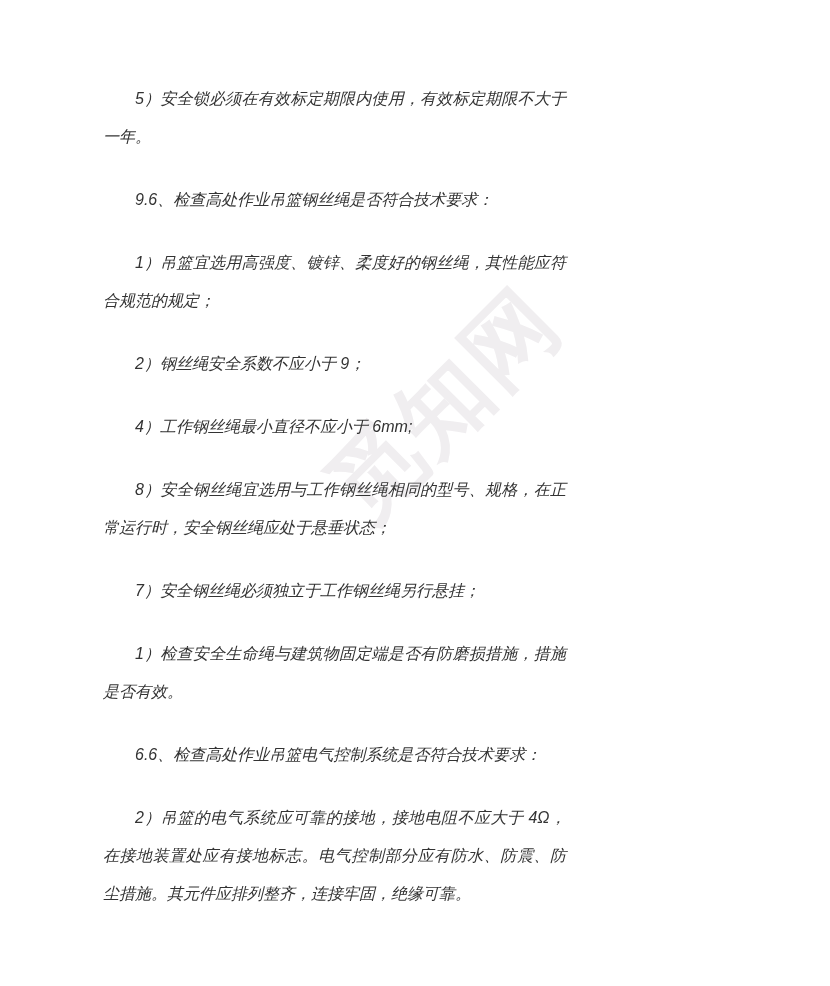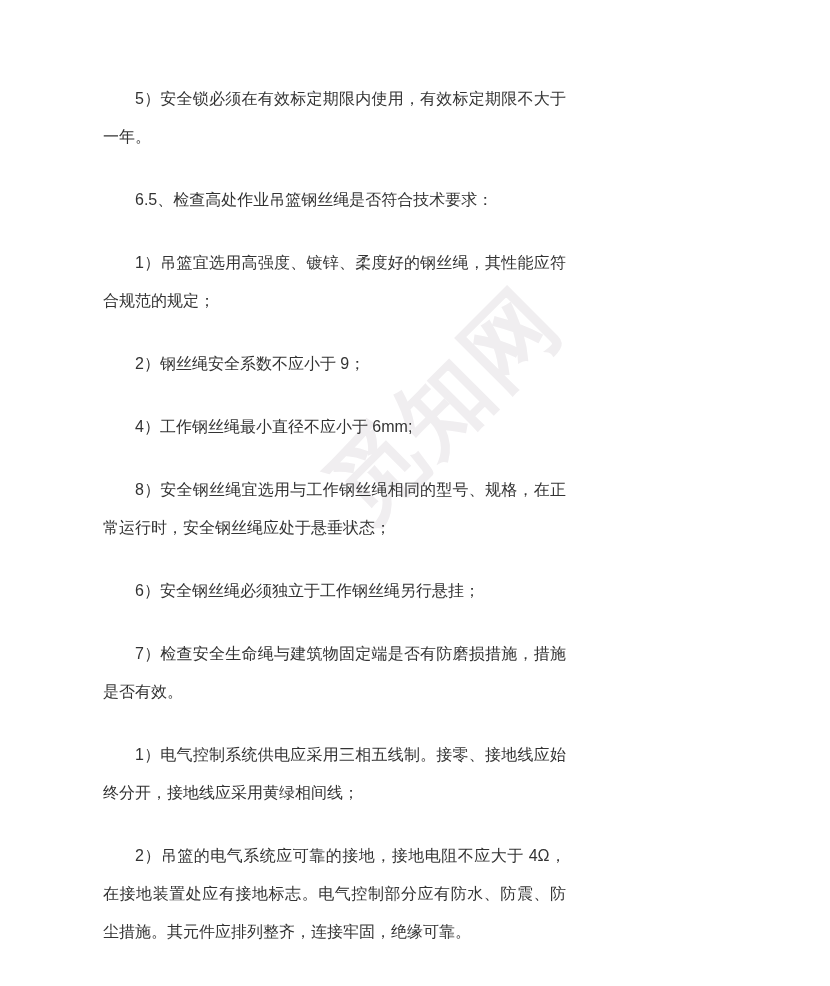--- a/index.html
+++ b/index.html
@@ -37,40 +37,41 @@
   .content {
     position: relative;
     z-index: 1;
     box-sizing: border-box;
     width: 669px;
     padding: 80px 103px 0 103px;
     color: #333333;
     font-size: 16px;
     line-height: 38px;
     text-align: justify;
+    font-style: italic;
   }
   .content p {
     margin: 0 0 25px 0;
     text-indent: 2em;
     word-break: break-all;
   }
 </style>
 </head>
 <body>
 
 <div class="page">
 
   <div class="watermark">觅知网</div>
 
   <div class="content">
     <p>5）安全锁必须在有效标定期限内使用，有效标定期限不大于一年。</p>
-    <p>6.5、检查高处作业吊篮钢丝绳是否符合技术要求：</p>
+    <p>9.6、检查高处作业吊篮钢丝绳是否符合技术要求：</p>
     <p>1）吊篮宜选用高强度、镀锌、柔度好的钢丝绳，其性能应符合规范的规定；</p>
     <p>2）钢丝绳安全系数不应小于 9；</p>
     <p>4）工作钢丝绳最小直径不应小于 6mm;</p>
     <p>8）安全钢丝绳宜选用与工作钢丝绳相同的型号、规格，在正常运行时，安全钢丝绳应处于悬垂状态；</p>
-    <p>6）安全钢丝绳必须独立于工作钢丝绳另行悬挂；</p>
-    <p>7）检查安全生命绳与建筑物固定端是否有防磨损措施，措施是否有效。</p>
-    <p>1）电气控制系统供电应采用三相五线制。接零、接地线应始终分开，接地线应采用黄绿相间线；</p>
+    <p>7）安全钢丝绳必须独立于工作钢丝绳另行悬挂；</p>
+    <p>1）检查安全生命绳与建筑物固定端是否有防磨损措施，措施是否有效。</p>
+    <p>6.6、检查高处作业吊篮电气控制系统是否符合技术要求：</p>
     <p>2）吊篮的电气系统应可靠的接地，接地电阻不应大于 4Ω，在接地装置处应有接地标志。电气控制部分应有防水、防震、防尘措施。其元件应排列整齐，连接牢固，绝缘可靠。</p>
   </div>
 
 </div>
 
 </body></html>

